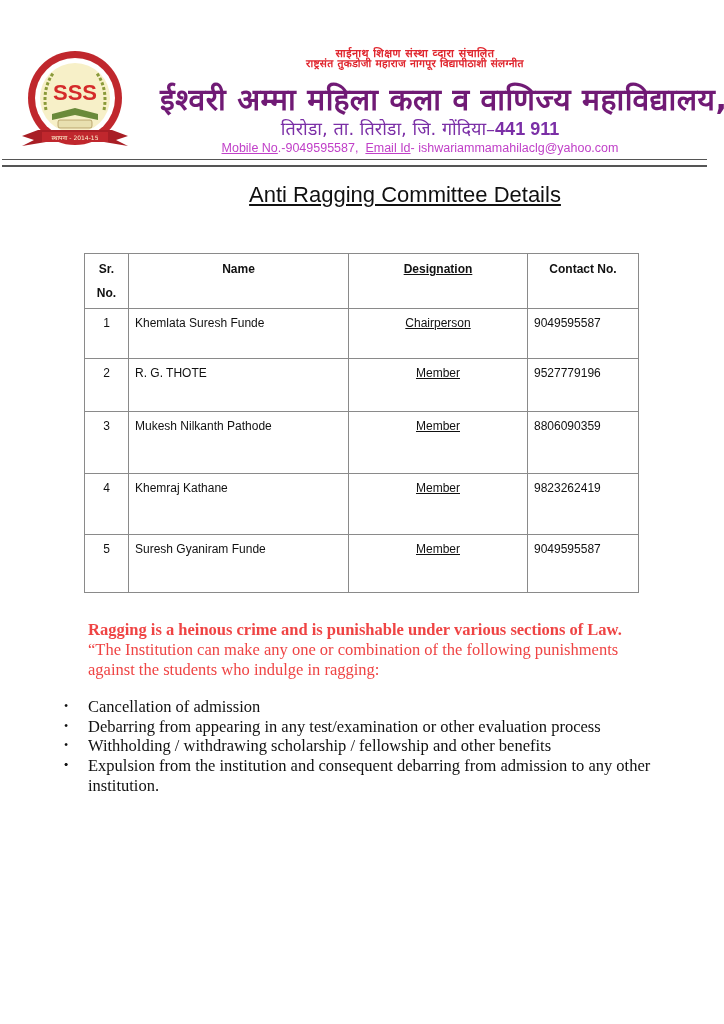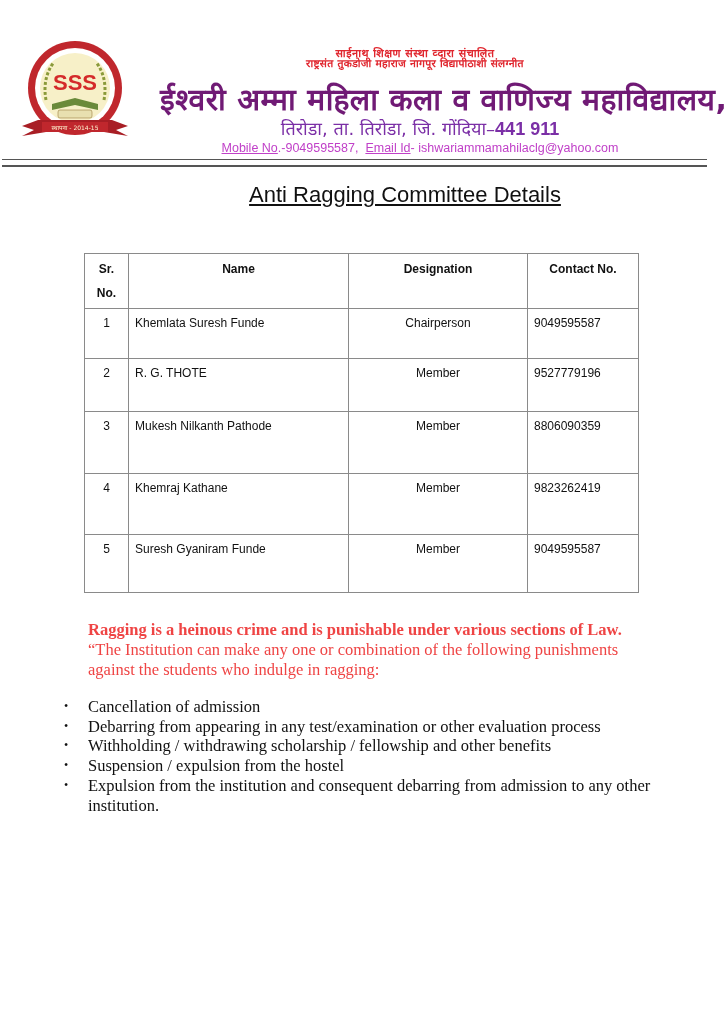--- a/index.html
+++ b/index.html
@@ -1,19 +1,19 @@
 <!DOCTYPE html>
 <html><head>
   <meta charset="utf-8">
   <style>
     html, body { margin: 0; padding: 0; background: #ffffff; }
     body { width: 724px; height: 1024px; position: relative; overflow: hidden; font-family: "DejaVu Sans", sans-serif; color: #000; }
 
     
-    .logo { position: absolute; left: 16px; top: 38px; width: 118px; height: 108px; }
+    .logo { position: absolute; left: 16px; top: 48px; width: 118px; height: 108px; }
     .header-line { position: absolute; left: 0; width: 724px; text-align: center; white-space: nowrap; }
     .trust-line { top: 45px; left: 170px; width: 490px; font-size: 11px; font-weight: bold; color: #e0262e; letter-spacing: 0.5px; }
     .affil-line { top: 56px; left: 170px; width: 490px; font-size: 10.5px; font-weight: bold; color: #e0262e; letter-spacing: 0.3px; }
     .college-name { top: 78px; left: 160px; width: 530px; font-size: 30px; font-weight: bold; color: #701a75; letter-spacing: 0.5px; }
     .address-line { top: 116px; left: 170px; width: 500px; font-size: 18px; color: #7b2fa6; }
     .address-line .pin { font-family: "Liberation Sans", sans-serif; font-weight: bold; }
     .contact-line { top: 141px; left: 170px; width: 500px; font-size: 12.5px; color: #c040c8; font-family: "Liberation Sans", sans-serif; }
     .contact-line .u { text-decoration: underline; }
     .rule { position: absolute; left: 2px; width: 705px; height: 1px; background: #555; }
     .rule.r1 { top: 159px; }
@@ -22,21 +22,21 @@
     
     .doc-title { position: absolute; left: 0; top: 182px; width: 810px; text-align: center; font-family: "Liberation Sans", sans-serif; font-size: 22px; text-decoration: underline; color: #111; }
 
     
     table.committee { position: absolute; left: 84px; top: 253px; border-collapse: collapse; font-family: "Liberation Sans", sans-serif; font-size: 12px; color: #111; }
     table.committee th, table.committee td { border: 1px solid #8a8a8a; vertical-align: top; padding: 3px 6px; }
     table.committee th { font-weight: bold; text-align: center; line-height: 24px; height: 43px; }
     table.committee td { line-height: 22px; }
     .c-sr { width: 31px; text-align: center; }
     .c-name { width: 207px; text-align: left; }
-    .c-des { width: 166px; text-align: center; }
+    .c-des { width: 166px; text-align: center; text-decoration: underline; }
     .c-con { width: 98px; text-align: left; }
     tr.r-1 td { height: 43px; }
     tr.r-2 td { height: 46px; }
     tr.r-3 td { height: 55px; }
     tr.r-4 td { height: 54px; }
     tr.r-5 td { height: 51px; }
 
     
     .body-text { position: absolute; left: 88px; top: 620px; width: 580px; font-family: "Liberation Serif", serif; font-size: 16.5px; line-height: 20px; color: #ef4444; }
     .body-text .bold { font-weight: bold; }
@@ -123,15 +123,15 @@
 
 <div class="body-text">
   <div class="bold">Ragging is a heinous crime and is punishable under various sections of Law.</div>
   <div>“The Institution can make any one or combination of the following punishments against the students who indulge in ragging:</div>
 </div>
 
 <ul class="punishments">
   <li><span class="bullet">•</span><span>Cancellation of admission</span></li>
   <li><span class="bullet">•</span><span>Debarring from appearing in any test/examination or other evaluation process</span></li>
   <li><span class="bullet">•</span><span>Withholding / withdrawing scholarship / fellowship and other benefits</span></li>
-  <li><span class="bullet">•</span><span>Suspension / expulsion from the hostel</span></li>
+  <li><span class="bullet">•</span></li>
   <li><span class="bullet">•</span><span>Expulsion from the institution and consequent debarring from admission to any other institution.</span></li>
 </ul>
 
 </body></html>

